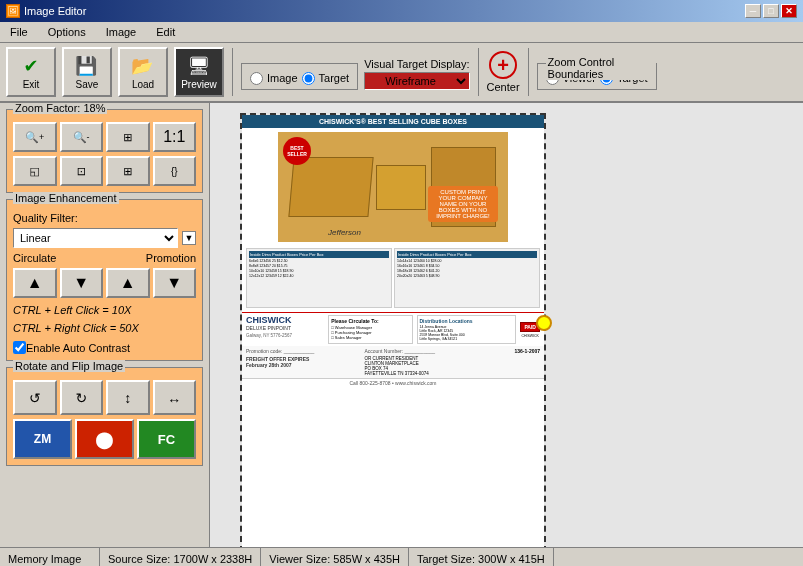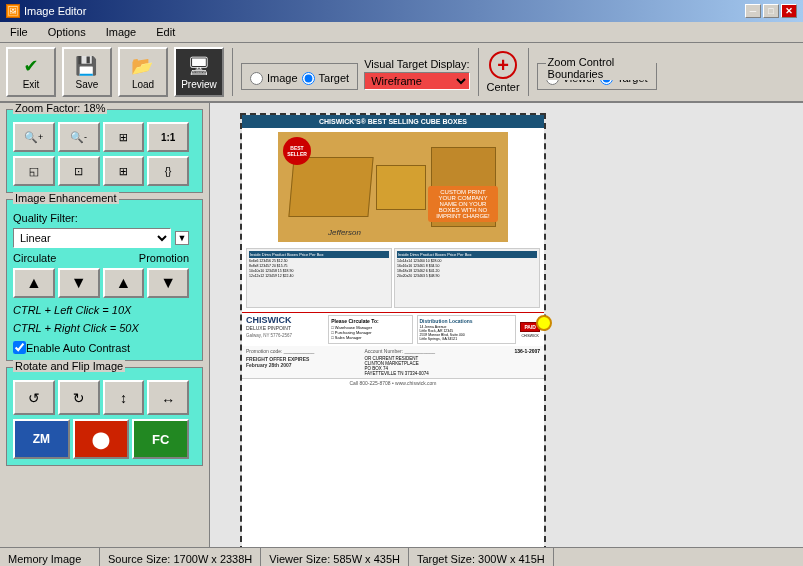--- a/index.html
+++ b/index.html
@@ -72,24 +72,24 @@
       padding: 0 2px;
       font-size: 11px;
     }
     .radio-row { display: flex; align-items: center; gap: 4px; margin-top: 4px; }
     .radio-row label { font-size: 11px; }
     
     
     .dropdown-group { display: flex; flex-direction: column; gap: 2px; }
     .dropdown-group label { font-size: 11px; }
     select {
-      background: #ef4444;
+      background: #b91c1c;
       border-top: 1px solid #808080; border-left: 1px solid #808080;
       border-right: 1px solid white; border-bottom: 1px solid white;
-      padding: 1px 2px; font-size: 11px; min-width: 80px;
+      padding: 1px 16px; font-size: 11px; min-width: 80px;
     }
     
     
     .center-btn {
       display: flex; flex-direction: column; align-items: center;
       cursor: pointer; gap: 2px;
     }
     .crosshair-icon {
       width: 28px; height: 28px;
       border: 2px solid #cc0000;
@@ -120,23 +120,23 @@
       border-right: 1px solid #808080;
       padding: 6px;
       display: flex;
       flex-direction: column;
       gap: 6px;
       overflow-y: auto;
     }
     
     .panel-group {
       border: 1px solid #808080;
-      background: #5eead4;
+      background: #fdba74;
       position: relative;
-      padding: 8px 13px 6px 6px;
+      padding: 8px 6px 6px 6px;
     }
     .panel-group-title {
       position: absolute;
       top: -8px; left: 6px;
       background: #d4d0c8;
       padding: 0 2px;
       font-size: 11px;
     }
     
     .zoom-controls {
@@ -392,21 +392,21 @@
 <div class="main-content">
 
   <div class="left-panel">
 
     <div class="panel-group">
       <span class="panel-group-title">Zoom Factor: 18%</span>
       <div class="zoom-controls">
         <div class="zoom-btn">🔍<span style="font-size:9px;">+</span></div>
         <div class="zoom-btn">🔍<span style="font-size:9px;">-</span></div>
         <div class="zoom-btn">⊞</div>
-        <div class="zoom-btn" style="font-size:10px;font-weight:bold;">1:1</div>
+        <div class="zoom-btn" style="font-size:16px;font-weight:normal;">1:1</div>
       </div>
       <div class="zoom-controls">
         <div class="zoom-btn">◱</div>
         <div class="zoom-btn">⊡</div>
         <div class="zoom-btn">⊞</div>
         <div class="zoom-btn" style="font-size:10px;">{}</div>
       </div>
     </div>
 
     <div class="panel-group">

